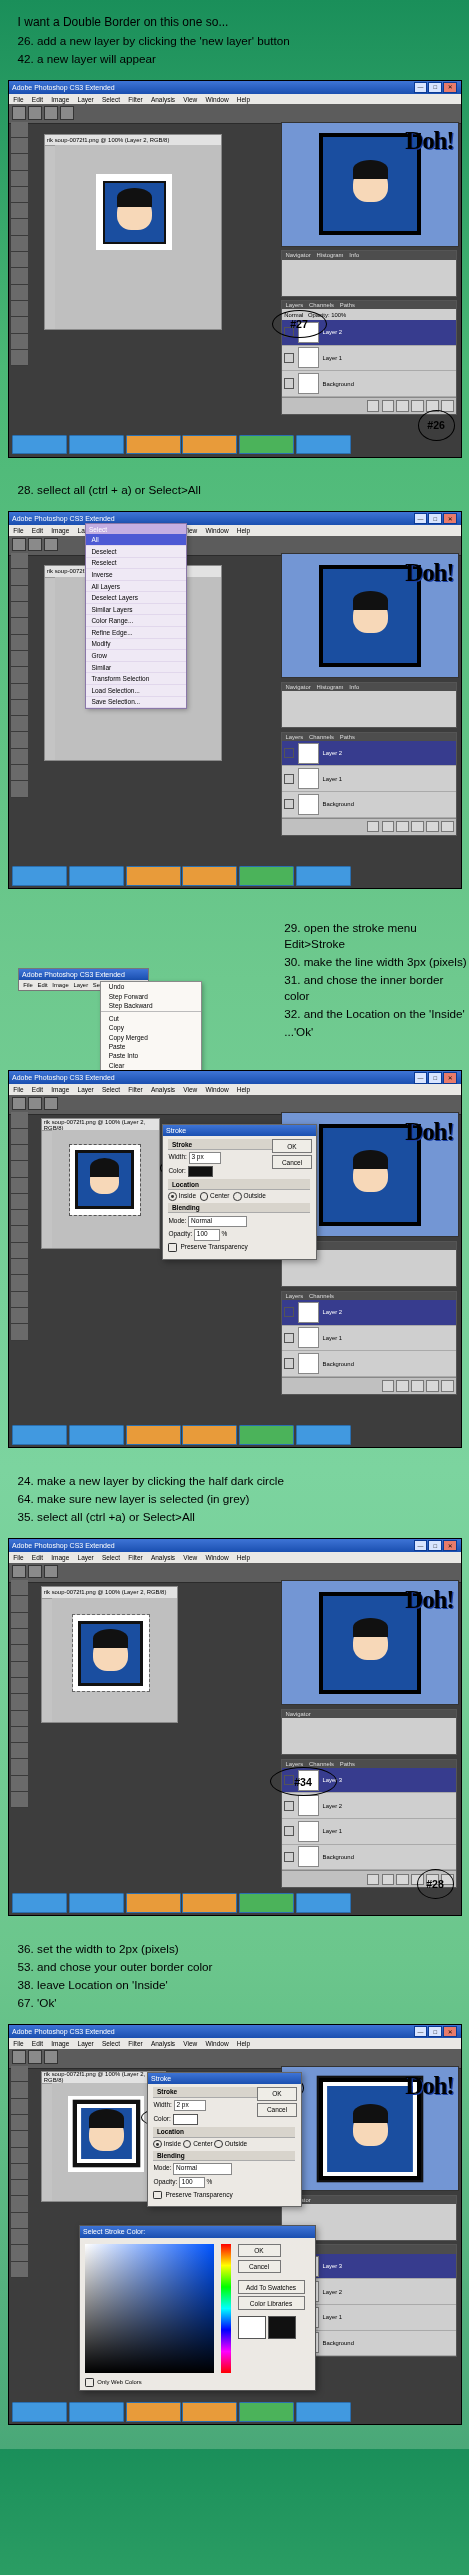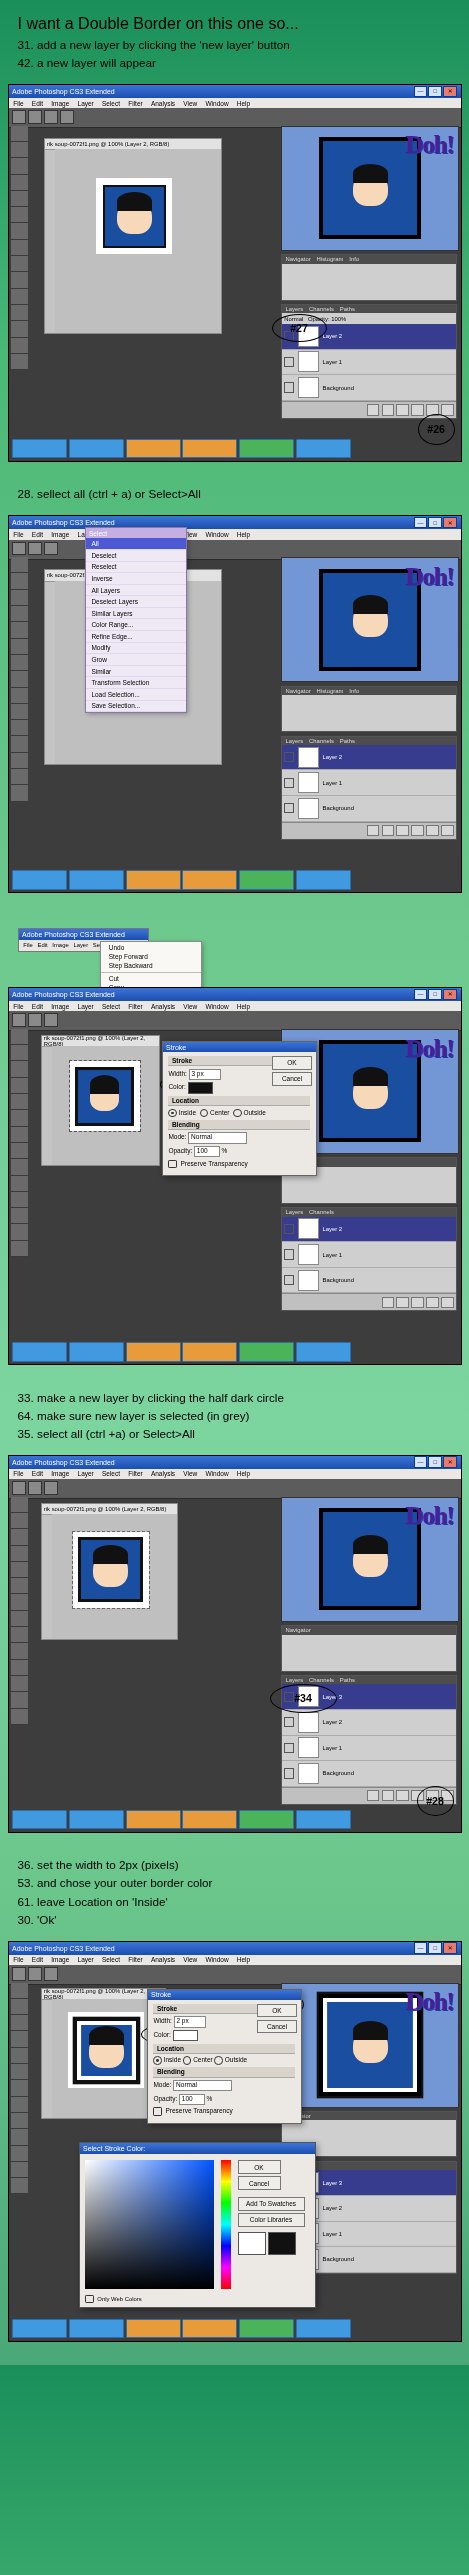--- a/index.html
+++ b/index.html
@@ -1,17 +1,17 @@
 <!DOCTYPE html>
 <html style="font-size:9.4px"><head>
 <meta charset="utf-8">
 <style>
 body { margin:0; padding:0; width:469px; background:linear-gradient(180deg,#1a8f5a 0%,#4bb876 15%,#6ec98e 40%,#7cd49f 60%,#6bc68c 80%,#4aa878 100%); font-family:Arial,Helvetica,sans-serif; color:#000; }
 .step-text { font-size:11.7px; line-height:1.35; padding:1.2px 17.6px; }
-.intro { padding:14.7px 17.6px 2.9px; font-size:16px; }
+.intro { padding:14.7px 17.6px 2.9px; font-size:12px; }
 .block { padding:5.9px 0 17.6px; }
 .shot { position:relative; margin:5.9px auto; background:#3d3d3d; border:0.6px solid #000; }
 .shot.wide { width:452px; height:376px; }
 .shot.col  { width:452px; height:399px; }
 .shot.strokediag { width:452px; height:376px; }
 
 
 .titlebar { height:13px; background:linear-gradient(#3e74d6,#1a4fb0); display:flex; align-items:center; padding:0 3.5px; justify-content:space-between; }
 .titlebar span { color:#fff; font-size:7px; }
 .winbtns { display:flex; gap:1.2px; }
@@ -28,21 +28,21 @@
 .rulers { position:absolute; left:10.6px; top:10.6px; right:0; bottom:0; background:#bfbfbf; }
 .doc { position:absolute; left:41px; top:29px; width:76px; height:76px; background:#fff; display:flex; align-items:center; justify-content:center; }
 .avatar { width:59px; height:59px; background:#1a4ea0; display:flex; align-items:center; justify-content:center; border:2.3px solid #111; position:relative; }
 .avatar.inner { border:3.5px solid #111; }
 .avatar.db { box-shadow:0 0 0 2.3px #111, 0 0 0 4.1px #fff inset; }
 .face { width:35px; height:35px; background:#f7d8b8; border-radius:50% 50% 40% 40%; position:relative; }
 .face::before { content:""; position:absolute; top:-7px; left:0; right:0; height:19px; background:#111; border-radius:50% 50% 0 0; }
 .right-panel { position:absolute; right:3.5px; top:41px; width:176px; bottom:5.9px; }
 .doh { width:176px; height:123px; background:#7396d4; border:0.6px solid #333; display:flex; align-items:center; justify-content:center; position:relative; }
 .doh .avatar { width:94px; height:94px; border:4.7px solid #000; }
-.dohtxt { position:absolute; right:4.7px; top:4.7px; font-family:"Comic Sans MS",cursive; font-size:25px; font-weight:900; color:#4c1d95; text-shadow:1.2px 1.2px 0 #1a3fa5; letter-spacing:-1.2px; }
+.dohtxt { position:absolute; right:4.7px; top:4.7px; font-family:"Comic Sans MS",cursive; font-size:25px; font-weight:900; color:#000000; text-shadow:1.2px 1.2px 0 #1a3fa5; letter-spacing:-1.2px; }
 .panelbox { background:#cfcfcf; border:0.6px solid #555; margin-top:3.5px; font-size:5.9px; }
 .pbhdr { background:#4d4d4d; color:#ddd; padding:1.2px 3.5px; display:flex; gap:5.9px; }
 .pbbody { padding:3.5px; min-height:29px; }
 .layerrow { display:flex; align-items:center; gap:3.5px; padding:1.8px 2.3px; border-bottom:0.6px solid #aaa; height:21px; }
 .layerrow .eye { width:8.2px; height:8.2px; border:0.6px solid #555; }
 .layerrow .thumb { width:19px; height:19px; background:#fff; border:0.6px solid #888; }
 .layerrow.sel { background:#373c8e; color:#fff; }
 .pfoot { display:flex; justify-content:flex-end; gap:2.3px; padding:2.3px; background:#c0c0c0; border-top:0.6px solid #888; }
 .pfoot .pb { width:10.6px; height:9.4px; background:#d8d8d8; border:0.6px solid #777; }
 
@@ -90,21 +90,21 @@
 .gradient { position:absolute; left:5.9px; top:17.6px; width:129px; height:129px; background:linear-gradient(to top, #000, transparent), linear-gradient(to right,#fff,#0054ff); }
 .hue { position:absolute; left:141px; top:17.6px; width:10.6px; height:129px; background:linear-gradient(#f00,#ff0,#0f0,#0ff,#00f,#f0f,#f00); }
 .pside { position:absolute; left:158px; top:17.6px; right:3.5px; }
 .pside .dbtn{margin-bottom:2.3px;width:41px;}
 .pside .pv{width:26px;height:21px;border:0.6px solid #555;margin:3.5px 0;display:inline-block;}
 </style>
 </head>
 <body>
 
 <div class="intro">I want a Double Border on this one so...</div>
-<div class="step-text">31. add a new layer by clicking the 'new layer' button</div>
+<div class="step-text">26. add a new layer by clicking the 'new layer' button</div>
 <div class="step-text">42. a new layer will appear</div>
 
 <div class="block">
  <div class="shot wide">
    <div class="titlebar">
      <span>Adobe Photoshop CS3 Extended</span>
      <div class="winbtns">
        <div class="wb">—</div>
        <div class="wb">□</div>
        <div class="wb red">✕</div>
@@ -397,20 +397,27 @@
       <div class="emrow">Assign Profile...</div>
       <div class="emrow">Convert to Profile...</div>
       <div class="emrow sep">Keyboard Shortcuts...</div>
       <div class="emrow">Menus...</div>
       <div class="emrow">Preferences</div>
     </div>
     <div class="call" style="left:53px;top:136px;width:65px;height:23.5px">
         <span>#29</span>
       </div>
   </div>
+  <div class="sidecopy">
+    <div class="step-text" style="padding:1.2px 0">29. open the stroke menu Edit&gt;Stroke</div>
+    <div class="step-text" style="padding:1.2px 0">30. make the line width 3px (pixels)</div>
+    <div class="step-text" style="padding:1.2px 0">31. and chose the inner border color</div>
+    <div class="step-text" style="padding:1.2px 0">32. and the Location on the 'Inside'</div>
+    <div class="step-text" style="padding:1.2px 0">...'Ok'</div>
+  </div>
 </div>
 
 <div class="block">
   <div class="shot strokediag">
     <div class="titlebar">
         <span>Adobe Photoshop CS3 Extended</span>
         <div class="winbtns">
           <div class="wb">—</div>
           <div class="wb">□</div>
           <div class="wb red">✕</div>
@@ -541,21 +548,21 @@
       </div>
     <div class="call" style="left:151px;top:87px;width:47px;height:17.6px">
         <span>#31</span>
       </div>
     <div class="call" style="left:161px;top:110px;width:59px;height:21px">
         <span>#32</span>
       </div>
   </div>
 </div>
 
-<div class="step-text">33. make a new layer by clicking the half dark circle</div>
+<div class="step-text">24. make a new layer by clicking the half dark circle</div>
 <div class="step-text">64. make sure new layer is selected (in grey)</div>
 <div class="step-text">35. select all (ctrl +a) or Select&gt;All</div>
 
 <div class="block">
  <div class="shot wide">
    <div class="titlebar">
         <span>Adobe Photoshop CS3 Extended</span>
         <div class="winbtns">
           <div class="wb">—</div>
           <div class="wb">□</div>
@@ -668,22 +675,22 @@
         <span>#34</span>
       </div>
    <div class="call" style="right:7px;top:330px;width:35px;height:28px">
         <span>#28</span>
       </div>
  </div>
 </div>
 
 <div class="step-text">36. set the width to 2px (pixels)</div>
 <div class="step-text">53. and chose your outer border color</div>
-<div class="step-text">61. leave Location on 'Inside'</div>
-<div class="step-text">30. 'Ok'</div>
+<div class="step-text">38. leave Location on 'Inside'</div>
+<div class="step-text">67. 'Ok'</div>
 
 <div class="block">
   <div class="shot col">
     <div class="titlebar">
         <span>Adobe Photoshop CS3 Extended</span>
         <div class="winbtns">
           <div class="wb">—</div>
           <div class="wb">□</div>
           <div class="wb red">✕</div>
         </div>

